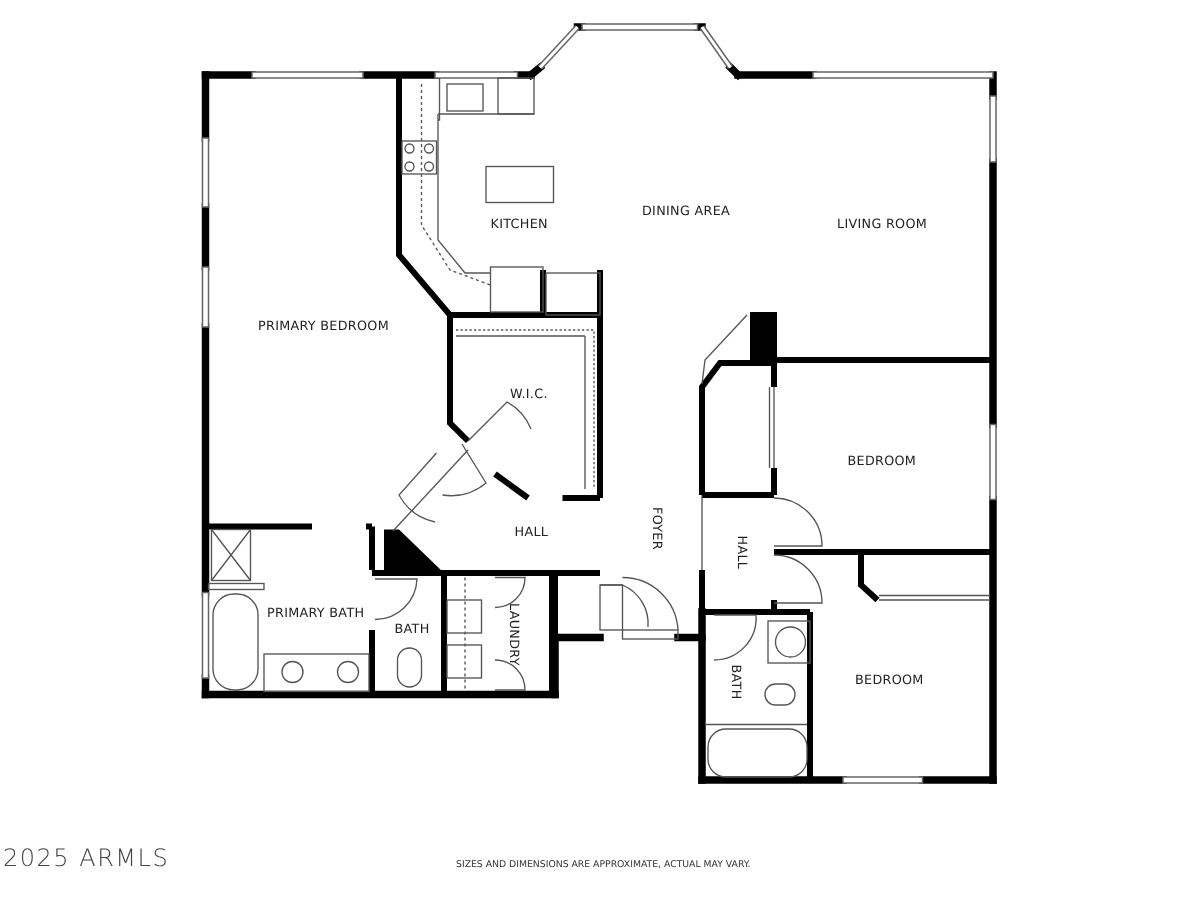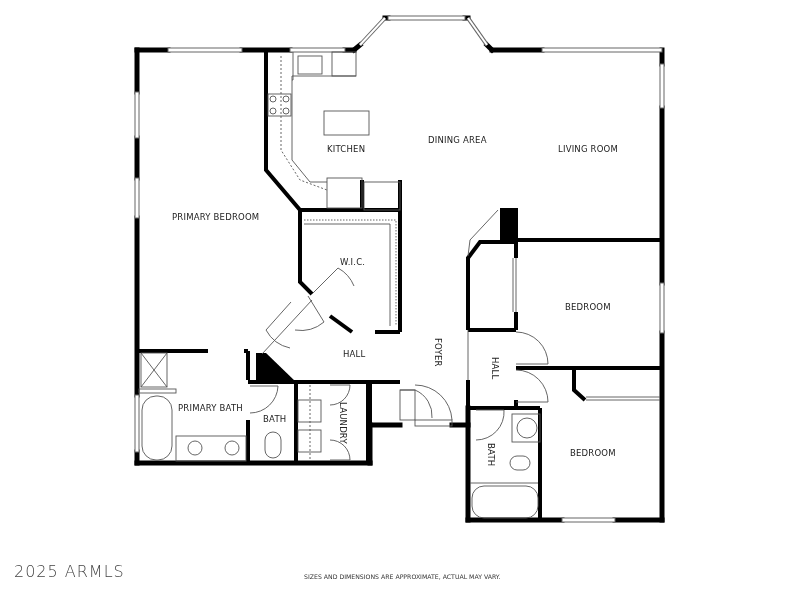--- a/index.html
+++ b/index.html
@@ -1,19 +1,19 @@
 <!DOCTYPE html>
 <html><head>
 <meta charset="utf-8">
 <style>
   html,body{margin:0;padding:0;background:#fff;}
   body{width:800px;height:599px;position:relative;overflow:hidden;font-family:"DejaVu Sans","Liberation Sans",sans-serif;}
   svg{position:absolute;left:0;top:0;}
   .lbl{font-family:"DejaVu Sans","Liberation Sans",sans-serif;font-size:8.5px;fill:#222;letter-spacing:0.2px;}
-  .wm{position:absolute;left:2px;top:562px;font-family:"DejaVu Sans","Liberation Sans",sans-serif;font-size:16px;color:#444;letter-spacing:1px;font-weight:300;margin-left:12px;}
+  .wm{position:absolute;left:2px;top:562px;font-family:"DejaVu Sans","Liberation Sans",sans-serif;font-size:16px;color:#444;letter-spacing:1px;font-weight:300;}
   .disc{position:absolute;left:304px;top:573px;font-family:"DejaVu Sans","Liberation Sans",sans-serif;font-size:6.2px;color:#333;}
 </style>
 </head>
 <body>
 
 <svg width="800" height="599" viewBox="0 0 800 599">
 
   <g fill="none" stroke="#000" stroke-width="5" stroke-linecap="square">
 
     <line x1="137" y1="50" x2="168" y2="50"></line>

